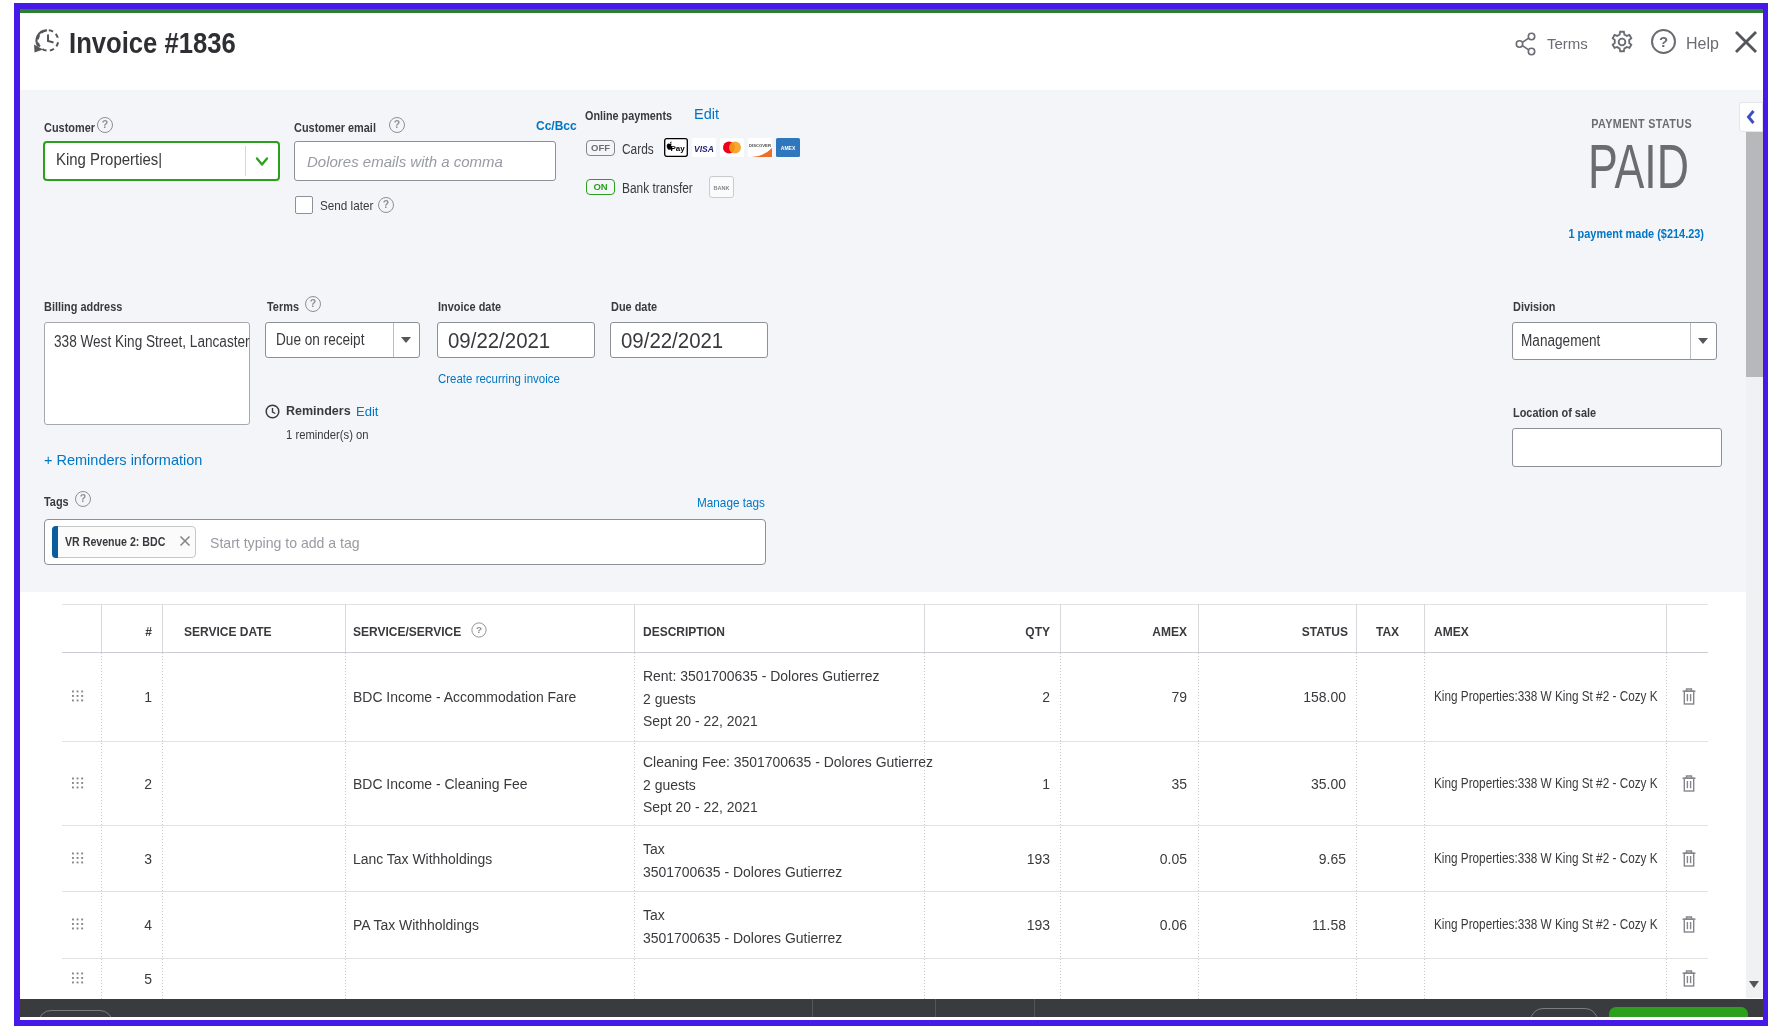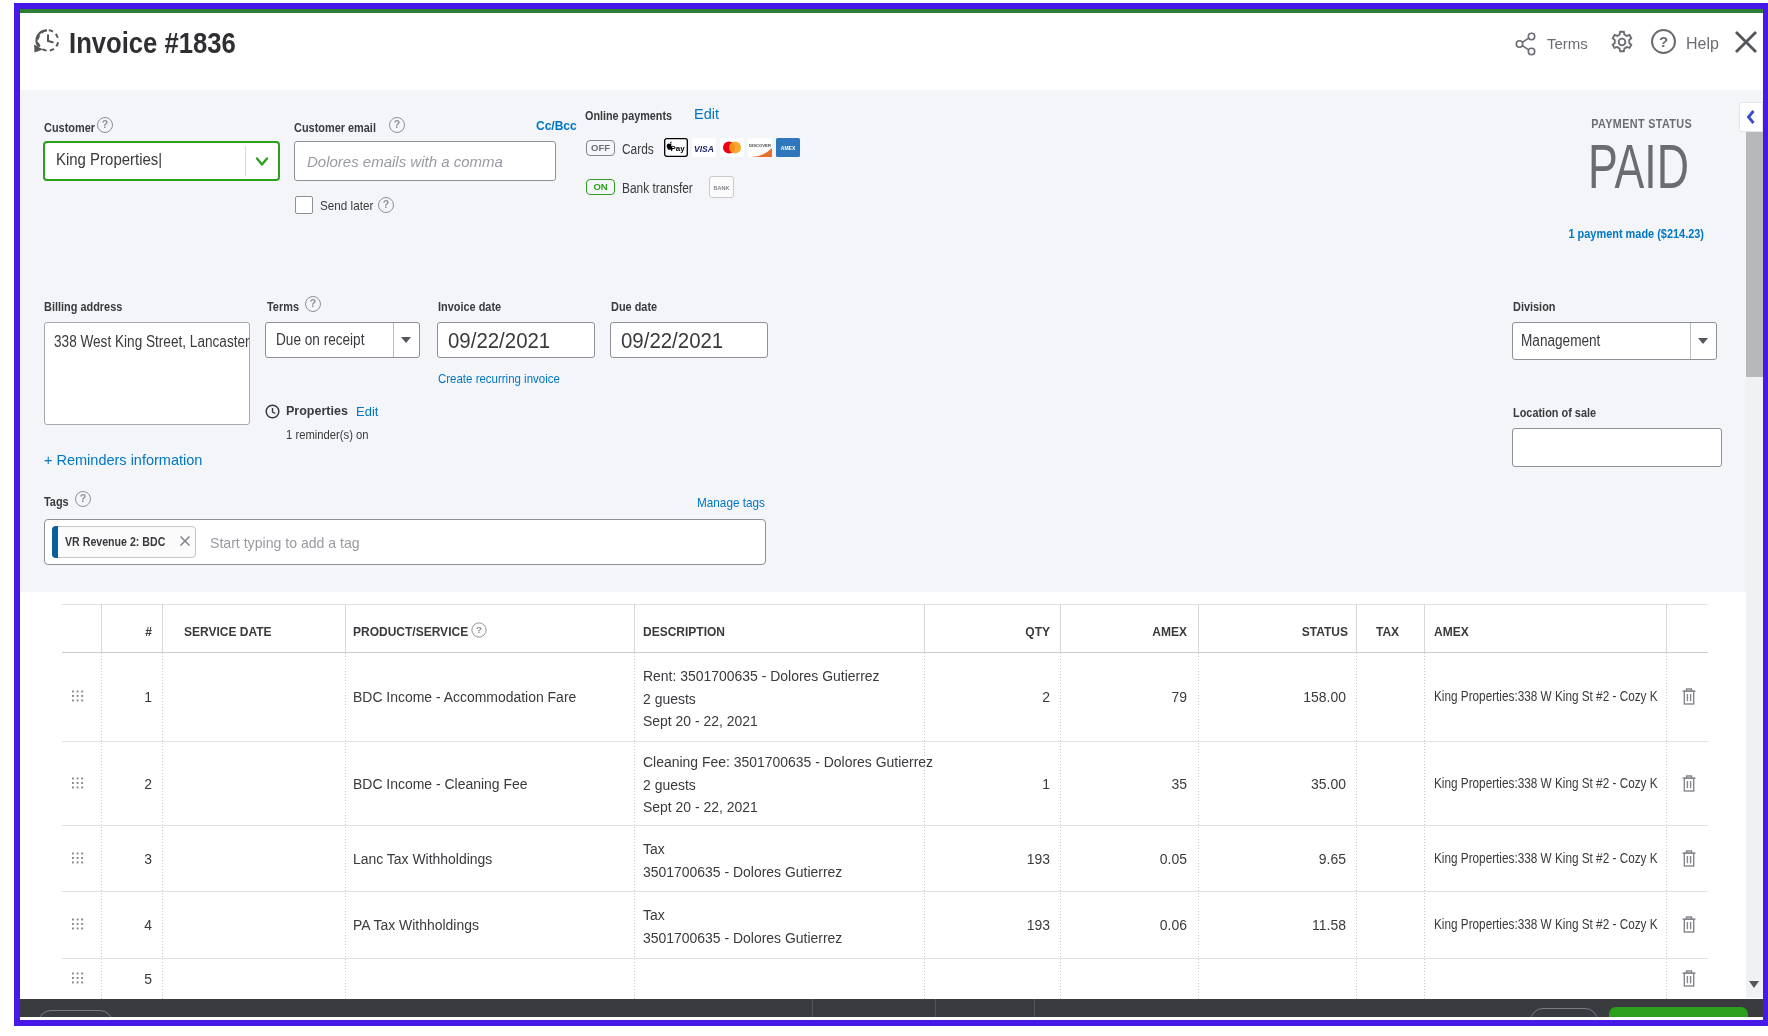--- a/index.html
+++ b/index.html
@@ -132,21 +132,21 @@
 <div class="dtxt" style="left:448px; top:329px;">09/22/2021</div>
 
 <div class="inp" style="left:610px; top:322px; width:158px; height:36px;"></div>
 <div class="dtxt" style="left:621px; top:329px;">09/22/2021</div>
 <div class="abs link" style="left:438px; top:371px; font-size:13.5px; transform:scaleX(0.85); transform-origin:0 0;">Create recurring invoice</div>
 
 <svg class="abs" style="left:265px; top:404px;" width="15" height="15" viewBox="0 0 15 15">
   <circle cx="7.5" cy="7.5" r="6.3" fill="none" stroke="#393a3d" stroke-width="1.5"></circle>
   <path d="M7.5 4 L7.5 8 L10.3 9.5" fill="none" stroke="#393a3d" stroke-width="1.4"></path>
 </svg>
-<div class="abs" style="left:286px; top:404px; font-size:12.5px; font-weight:700; color:#393a3d;">Properties</div>
+<div class="abs" style="left:286px; top:404px; font-size:12.5px; font-weight:700; color:#393a3d;">Reminders</div>
 <div class="abs link" style="left:356px; top:404px; font-size:13px;">Edit</div>
 <div class="abs" style="left:286px; top:428px; font-size:12.5px; color:#393a3d; transform:scaleX(0.9); transform-origin:0 0;">1 reminder(s) on</div>
 <div class="abs link" style="left:44px; top:452px; font-size:14.5px;">+ Reminders information</div>
 
 <div class="lbl" style="left:44px; top:494px;">Tags</div>
 <div class="q" style="left:75px; top:491px;">?</div>
 <div class="abs link" style="left:697px; top:495px; font-size:13.5px; transform:scaleX(0.87); transform-origin:0 0;">Manage tags</div>
 <div class="abs" style="left:44px; top:519px; width:722px; height:46px; background:#fff; border:1px solid #8d9096; border-radius:4px;"></div>
 <div class="abs" style="left:52px; top:526px; width:144px; height:32px; background:#fbfbfc; border:1px solid #c4c6cc; border-radius:4px;"></div>
 <div class="abs" style="left:52px; top:526px; width:6px; height:32px; background:#0b5e9e; border-radius:4px 0 0 4px;"></div>
@@ -187,21 +187,21 @@
 <div class="solline" style="left:634px; top:604px; height:48px;"></div>
 <div class="solline" style="left:924px; top:604px; height:48px;"></div>
 <div class="solline" style="left:1060px; top:604px; height:48px;"></div>
 <div class="solline" style="left:1198px; top:604px; height:48px;"></div>
 <div class="solline" style="left:1356px; top:604px; height:48px;"></div>
 <div class="solline" style="left:1424px; top:604px; height:48px;"></div>
 <div class="solline" style="left:1666px; top:604px; height:48px;"></div>
 
 <div class="hdrcell" style="left:101px; top:625px; width:51px; text-align:right;">#</div>
 <div class="hdrcell" style="left:184px; top:625px;">SERVICE DATE</div>
-<div class="hdrcell" style="left:353px; top:625px;">PRODUCT/SERVICE</div>
+<div class="hdrcell" style="left:353px; top:625px;">SERVICE/SERVICE</div>
 <div class="q" style="left:471px; top:622px; transform:scale(0.95);">?</div>
 <div class="hdrcell" style="left:643px; top:625px;">DESCRIPTION</div>
 <div class="hdrcell" style="left:924px; top:625px; width:126px; text-align:right;">QTY</div>
 <div class="hdrcell" style="left:1060px; top:625px; width:127px; text-align:right;">AMEX</div>
 <div class="hdrcell" style="left:1198px; top:625px; width:150px; text-align:right;">STATUS</div>
 <div class="hdrcell" style="left:1376px; top:625px;">TAX</div>
 <div class="hdrcell" style="left:1434px; top:625px;">AMEX</div>
 
 <div class="abs" style="left:62px; top:652px; width:1646px; height:1px; background:#c9ccd1;"></div>
 

